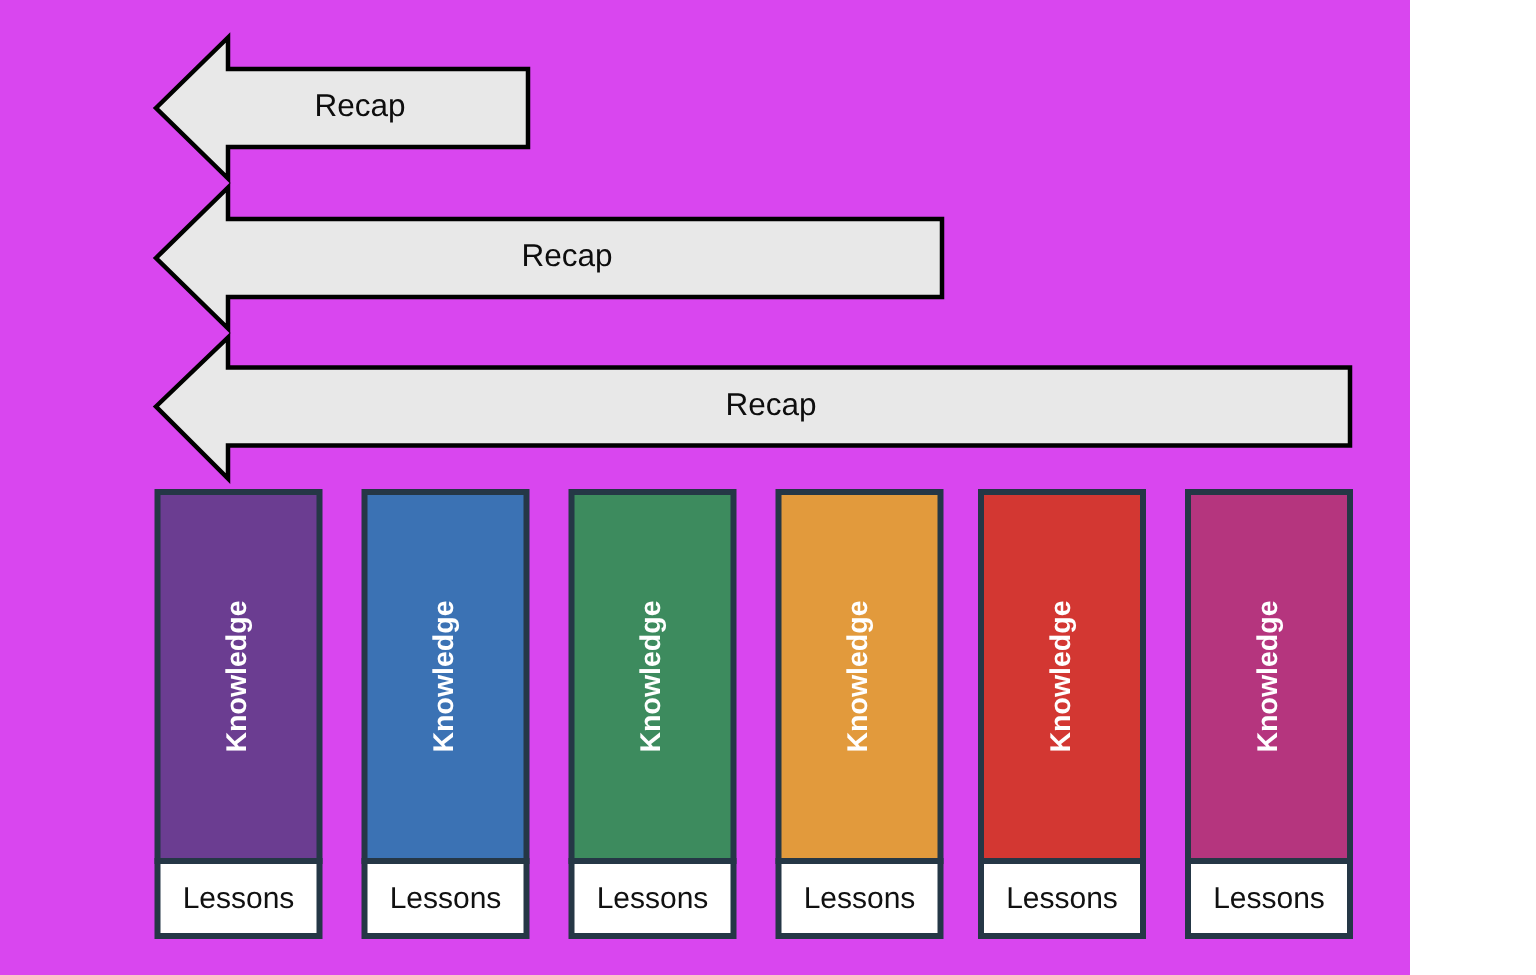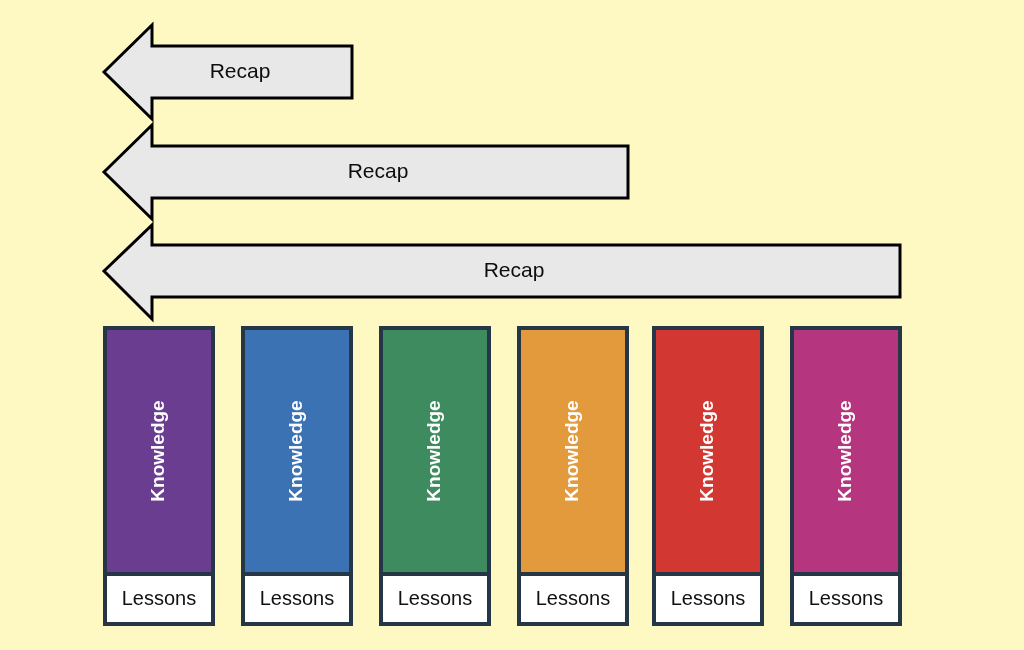--- a/index.html
+++ b/index.html
@@ -8,23 +8,23 @@
     background: #ffffff;
   }
   body {
     width: 1024px;
     height: 650px;
     font-family: "Liberation Sans", sans-serif;
     overflow: hidden;
   }
   #stage {
     position: relative;
-    width: 1024px;
+    width: 940px;
     height: 650px;
-    background: #fef9c3;
+    background: #d946ef;
   }
   #diagram-svg {
     position: absolute;
     left: 0;
     top: 0;
     width: 1024px;
     height: 650px;
     display: block;
   }
   .recap-label {

